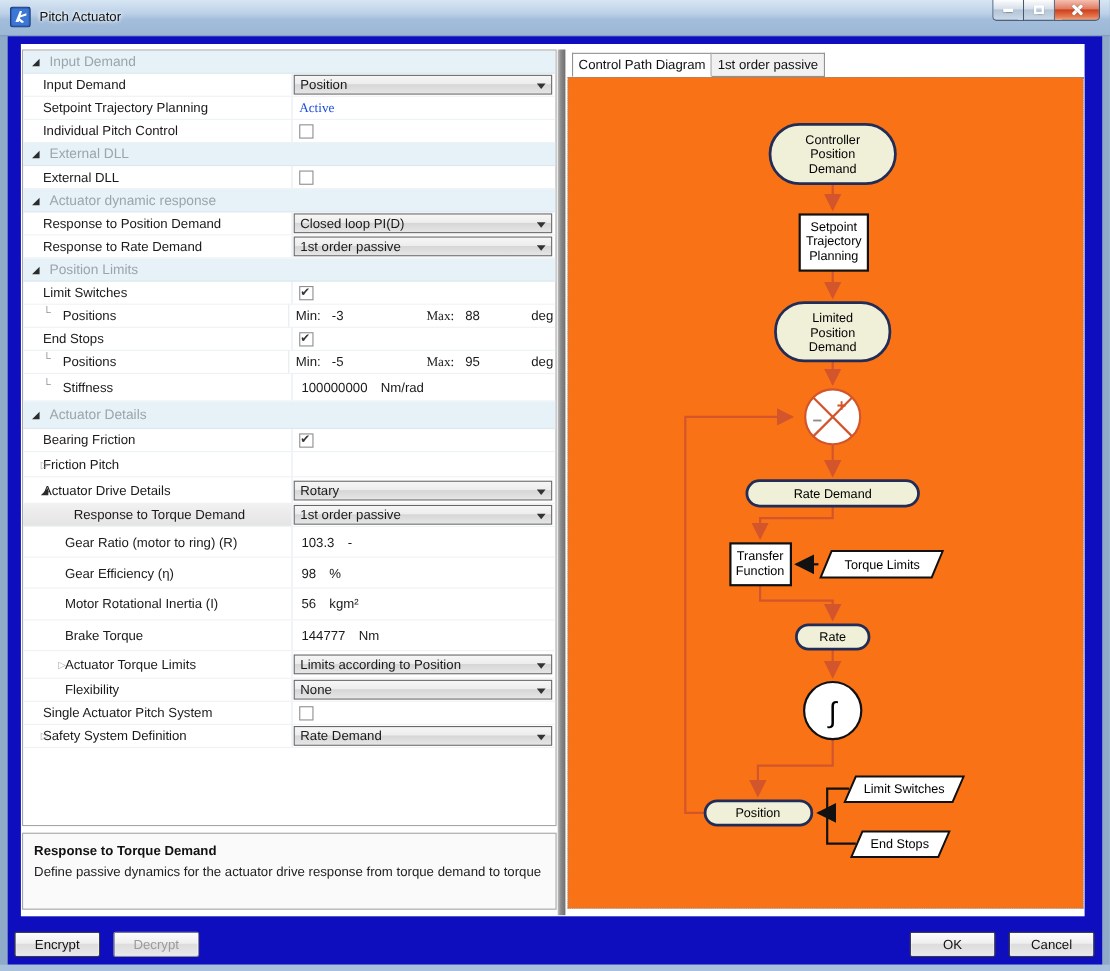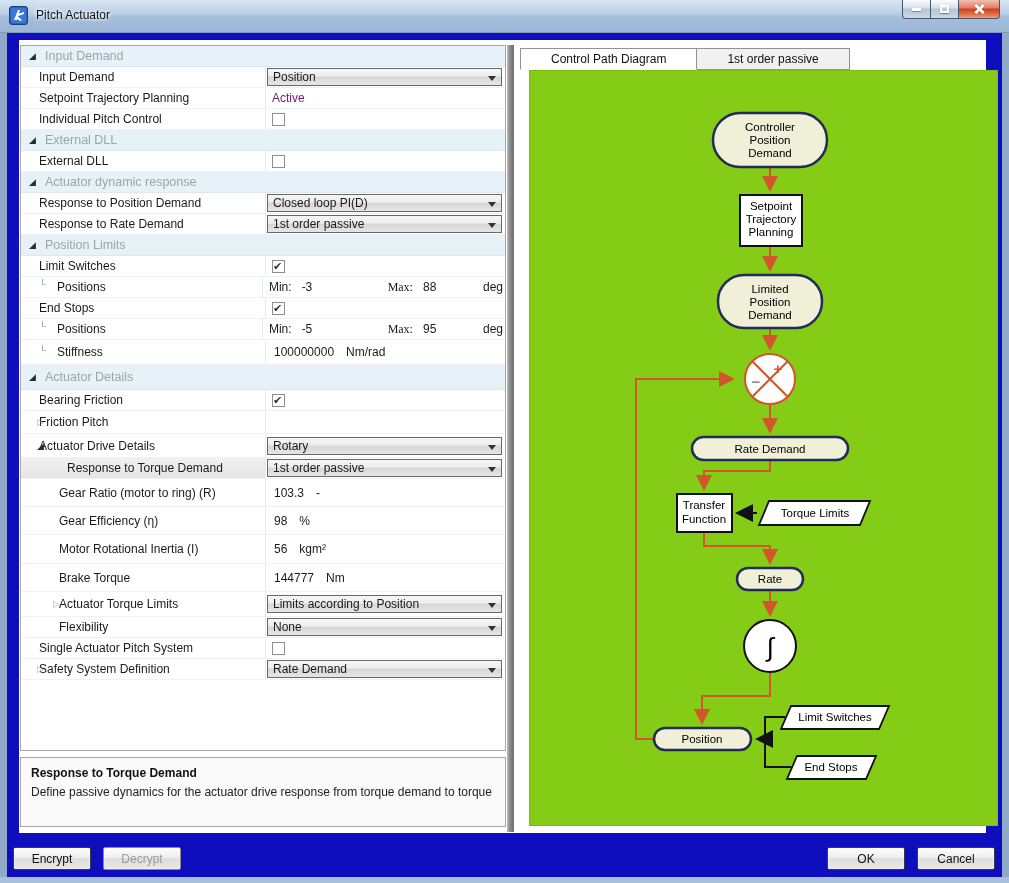--- a/index.html
+++ b/index.html
@@ -58,46 +58,46 @@
   .row.selected .cell-label { background:linear-gradient(#F1F1F1,#E4E4E4); }
   .cell-value { flex:1; display:flex; align-items:center; position:relative; }
   .dropdown { flex:1; margin:1px 3px 1px 1px; height:18px; border:1px solid #686868;
     background:linear-gradient(#F6F6F6,#EDEDED 45%,#D6D6D6 50%,#E6E6E6);
     display:flex; align-items:center; padding-left:5px; position:relative; }
   .dd-arrow { position:absolute; right:5px; top:7px; width:0; height:0;
     border-left:4px solid transparent; border-right:4px solid transparent; border-top:5px solid #333; }
   .checkbox { width:13px; height:13px; border:1px solid #8E8E8E; background:#fff; margin-left:6px;
     position:relative; font-size:11px; line-height:11px; color:#333; text-align:center; }
   .checkbox[data-checked="true"]::after { content:"✔"; position:absolute; left:0px; top:0px; }
-  .green-text { color:#701a75; padding-left:6px; }
+  .green-text { color:#1d4ed8; padding-left:6px;font-family:Liberation Serif, serif; }
   .vlab { padding-left:6px; color:#1a1a1a; }
   .vnum { padding-left:10px; width:70px; }
   .maxlab { padding-left:26px;font-family:Liberation Serif, serif; }
   .vunit { margin-left:auto; margin-right:2px; }
   .vnum2 { padding-left:8px; }
   .vunit2 { padding-left:12px; }
 
   
   .splitter { position:absolute; left:488px; top:5px; width:7px; height:787px;
     background:linear-gradient(90deg,#BEBEBE,#8B8B8B 40%,#6F6F6F); }
 
   
   .descbox { position:absolute; left:1px; top:717px; width:486px; height:70px;
     border:1px solid #A6A6A6; background:#FAFAFA; padding:8px 10px; }
   .desc-title { font-size:12px; font-weight:bold; color:#111; margin-bottom:5px; }
   .desc-body { font-size:12px; color:#222; }
 
   
   .tabs { position:absolute; left:501px; top:8px; display:flex; }
-  .tab { height:22px; padding:0 30px; font-size:12px; display:flex; align-items:center;
+  .tab { height:22px; padding:0 5px; font-size:12px; display:flex; align-items:center;
     border:1px solid #929292; background:#F1F1F1; color:#111; }
   .tab.active { background:#fff; border-bottom:1px solid #fff; }
   .tab + .tab { border-left:none; }
-  .diagrambox { position:absolute; left:510px; top:30px; width:469px; height:756px;
-    border:1px dotted #8A8A8A; background:#84cc16; }
+  .diagrambox { position:absolute; left:497px; top:30px; width:469px; height:756px;
+    border:1px dotted #8A8A8A; background:#f97316; }
 
   
   .btn { position:absolute; height:23px; width:78px; border:1px solid #3C3C3C; border-radius:2px;
     background:linear-gradient(#FDFDFD,#EFEFEF 45%,#DDDDDD 50%,#E8E8E8);
     font-size:12px; color:#111; display:flex; align-items:center; justify-content:center;
     box-shadow:0 0 0 1px #ffffff55 inset; font-family:"Liberation Sans",sans-serif;text-align:center; }
   .btn.disabled { color:#9a9a9a; border-color:#8A8A8A; }
   .bottom-strip { position:absolute; left:0; bottom:0; width:1009px; height:6px; background:#A9C0DC; }
 
   svg text { font-family:"Liberation Sans", sans-serif; }

